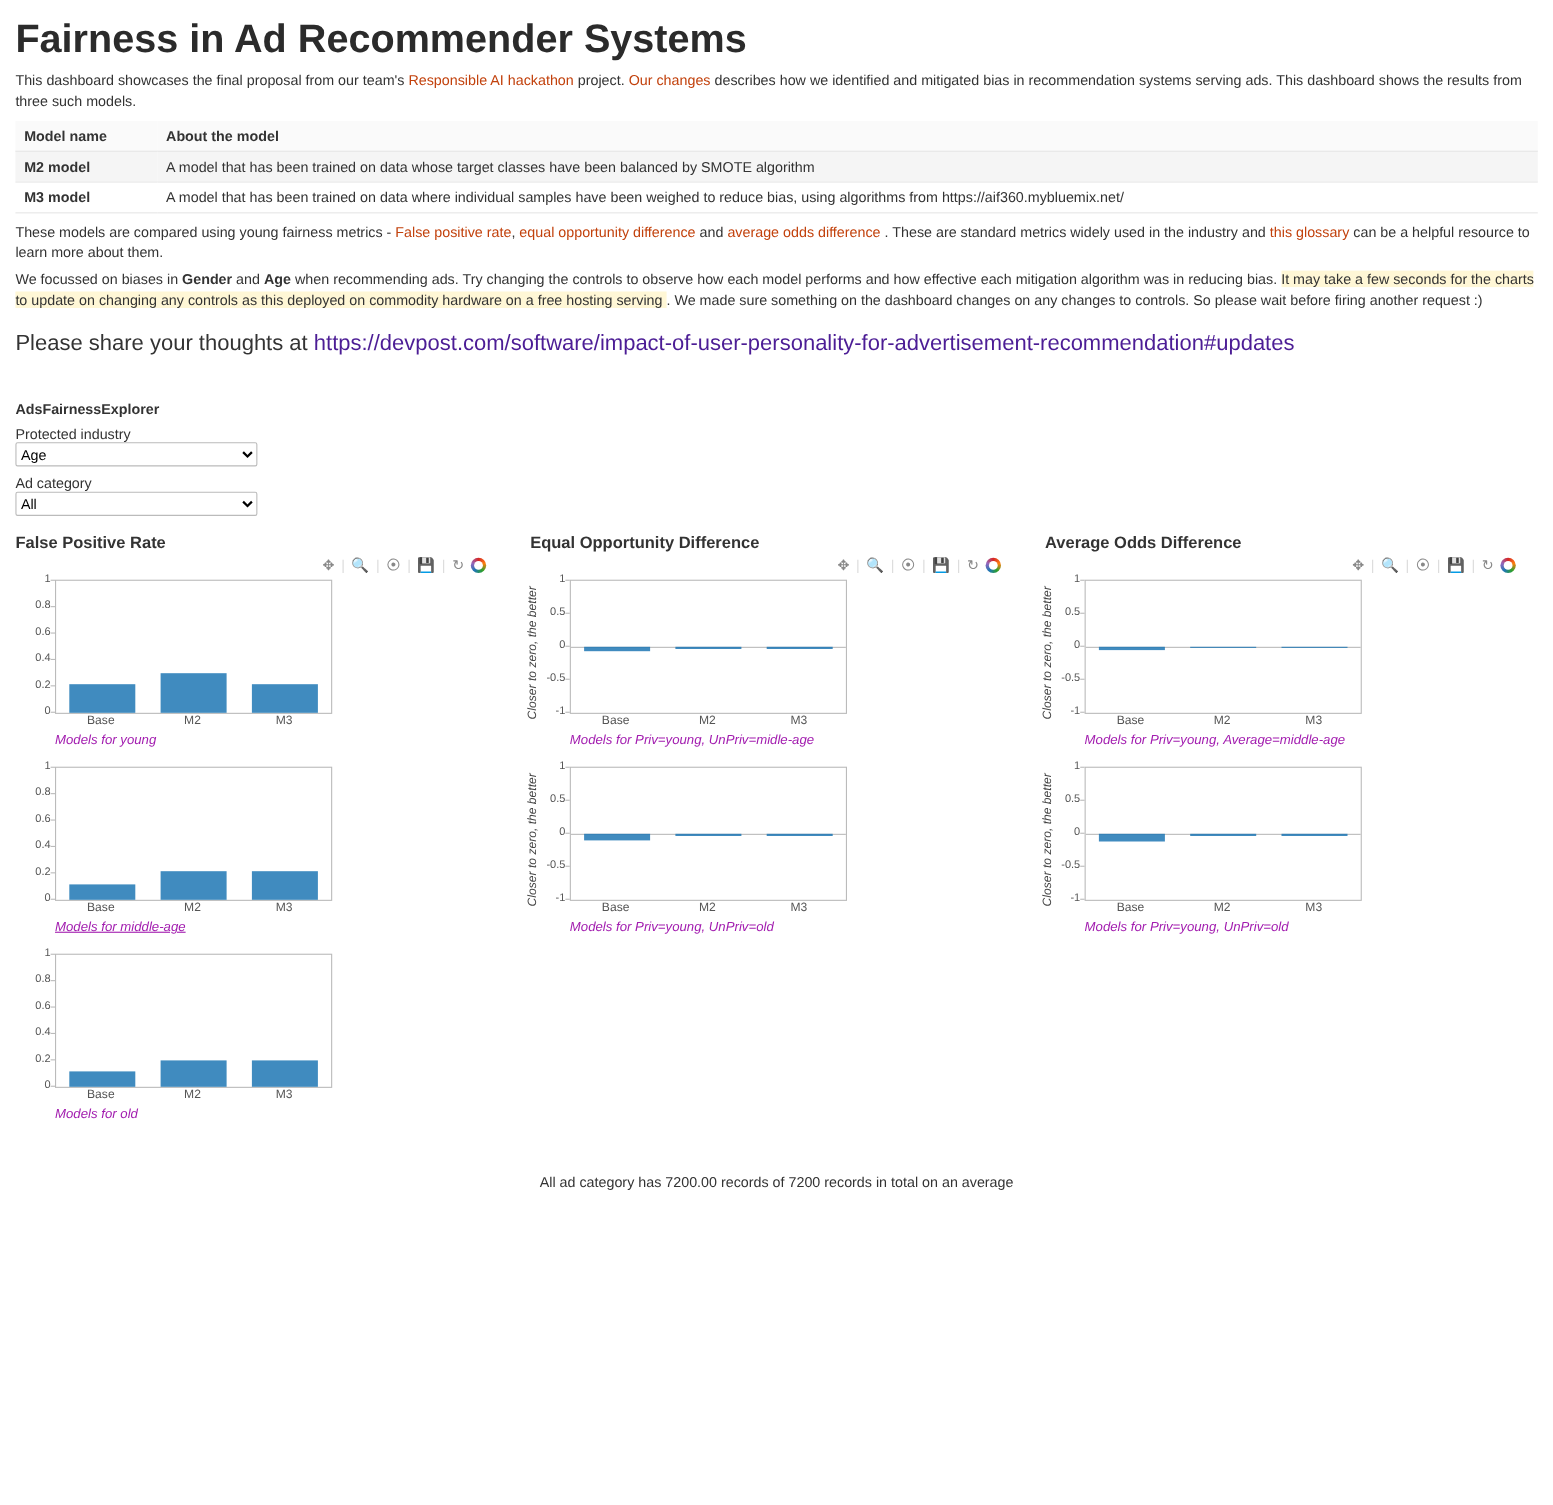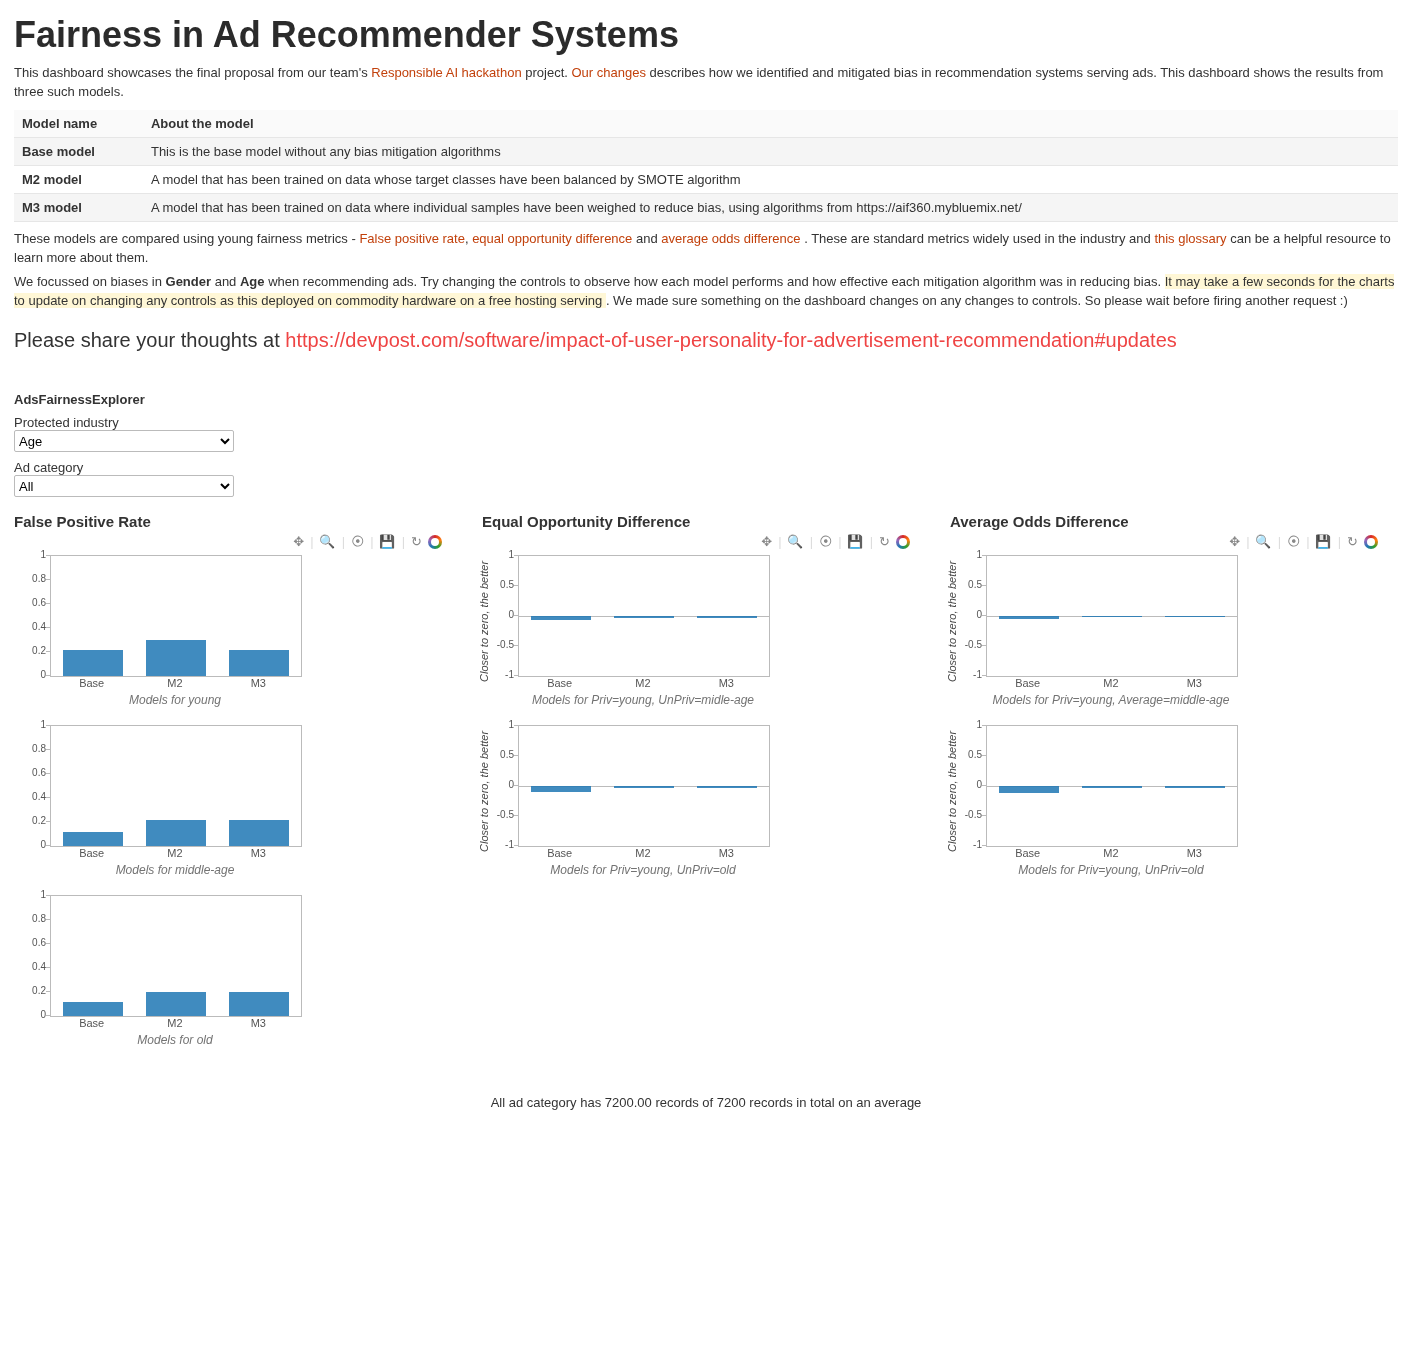--- a/index.html
+++ b/index.html
@@ -6,40 +6,40 @@
   .page{padding:10px 14px;max-width:1385px}
   h1{font-size:36px;font-weight:600;margin:4px 0 8px 0;color:#2b2b2b}
   p{font-size:13px;line-height:1.45;margin:6px 0;color:#333}
   a{color:#c2410c;text-decoration:none}
   table.model-table{border-collapse:collapse;width:100%;margin:8px 0;font-size:13px}
   table.model-table th,table.model-table td{padding:6px 8px;text-align:left;border-bottom:1px solid #e6e6e6}
   table.model-table th{font-weight:700;background:#fafafa}
   table.model-table tr:nth-child(even) td{background:#f5f5f5}
   .hl{background:#fff7d6}
   .feedback{font-size:20px;margin:18px 0 40px 0}
-  .feedback a{color:#ef4444}
+  .feedback a{color:#4c1d95}
   .widget-title{font-weight:700;font-size:13px;margin-top:40px}
   .ctrl-label{font-size:13px;margin-top:8px}
   select{font-size:13px;width:220px;height:22px;border:1px solid #bbb;border-radius:2px;background:#fff}
   .panels{display:flex;gap:20px;margin-top:16px}
   .panel{flex:1}
   .panel-title{font-weight:700;font-size:15px;margin-bottom:4px}
   .toolbar{display:flex;justify-content:flex-end;gap:6px;margin:4px 20px 6px 0;color:#888;font-size:13px;align-items:center}
   .toolbar span{cursor:pointer}
   .tb-sep{color:#ddd}
   .bokeh-logo{width:14px;height:14px;display:inline-block;position:relative}
   .bokeh-logo::before{content:"";position:absolute;inset:0;border-radius:50%;background:conic-gradient(#d62728,#ff7f0e,#2ca02c,#1f77b4,#9467bd,#d62728)}
   .bokeh-logo::after{content:"";position:absolute;left:3px;top:3px;right:3px;bottom:3px;background:#fff;border-radius:50%}
   .chart{position:relative;margin:0 0 14px 0}
   .chart .ylab{position:absolute;left:-4px;top:0;bottom:24px;width:14px;writing-mode:vertical-rl;transform:rotate(180deg);font-style:italic;font-size:11px;color:#444;text-align:center}
   .chart .plot{position:absolute;border:1px solid #bbb;background:#fff}
   .chart .bar{position:absolute;background:#1f77b4;opacity:.85}
   .chart .tick{position:absolute;font-size:10px;color:#555;text-align:right}
   .chart .xt{position:absolute;font-size:11px;color:#555;text-align:center}
-  .chart .cap{position:absolute;width:100%;text-align:center;font-style:italic;font-size:12px;color:#737373}
+  .chart .cap{position:absolute;width:100%;text-align:left;font-style:italic;font-size:12px;color:#a21caf}
   .chart .zero{position:absolute;left:0;right:0;height:1px;background:#bbb}
   .grid-minor{position:absolute;left:-4px;width:4px;height:1px;background:#bbb}
   .footer-note{text-align:center;font-size:13px;margin-top:30px;color:#333}
 </style>
 </head>
 <body>
 
 <div class="page">
   <h1>Fairness in Ad Recommender Systems</h1>
 
@@ -49,24 +49,20 @@
     <span> project. </span>
     <a>Our changes</a>
     <span> describes how we identified and mitigated bias in recommendation systems serving ads. This dashboard shows the results from three such models.</span>
   </p>
 
   <table class="model-table">
     <tbody>
         <tr>
       <th>Model name</th>
       <th>About the model</th>
-    </tr>
-    <tr>
-      <td><b>Base model</b></td>
-      <td>This is the base model without any bias mitigation algorithms</td>
     </tr>
     <tr>
       <td><b>M2 model</b></td>
       <td>A model that has been trained on data whose target classes have been balanced by SMOTE algorithm</td>
     </tr>
     <tr>
       <td><b>M3 model</b></td>
       <td>A model that has been trained on data where individual samples have been weighed to reduce bias, using algorithms from https://aif360.mybluemix.net/</td>
     </tr>
   </tbody>
@@ -159,21 +155,21 @@
           <div class="grid-minor" style="top: 72px; left: 32px;"></div>
           <div class="tick" style="left: 0px; width: 32px; top: 42px;">0.6</div>
           <div class="grid-minor" style="top: 48px; left: 32px;"></div>
           <div class="tick" style="left: 0px; width: 32px; top: 18px;">0.8</div>
           <div class="grid-minor" style="top: 24px; left: 32px;"></div>
           <div class="tick" style="left: 0px; width: 32px; top: -6px;">1</div>
           <div class="grid-minor" style="top: 0px; left: 32px;"></div>
           <div class="xt" style="left: 36px; width: 83.3333px; top: 122px;">Base</div>
           <div class="xt" style="left: 119.333px; width: 83.3333px; top: 122px;">M2</div>
           <div class="xt" style="left: 202.667px; width: 83.3333px; top: 122px;">M3</div>
-          <div class="cap" style="top: 138px; left: 36px; width: 250px;">Models for middle-age</div>
+          <div class="cap" style="top: 138px; left: 36px; width: 250px; text-decoration: underline;">Models for middle-age</div>
         </div>
       <div id="chart-fpr-old" class="chart" style="height: 156px; width: 306px;">
           <div class="plot" style="left: 36px; top: 0px; width: 250px; height: 120px;">
             <div class="bar" style="left: 11.6667px; width: 60px; top: 105.6px; height: 14.4px;"></div>
             <div class="bar" style="left: 95px; width: 60px; top: 96px; height: 24px;"></div>
             <div class="bar" style="left: 178.333px; width: 60px; top: 96px; height: 24px;"></div>
           </div>
           <div class="tick" style="left: 0px; width: 32px; top: 114px;">0</div>
           <div class="grid-minor" style="top: 120px; left: 32px;"></div>
           <div class="tick" style="left: 0px; width: 32px; top: 90px;">0.2</div>

